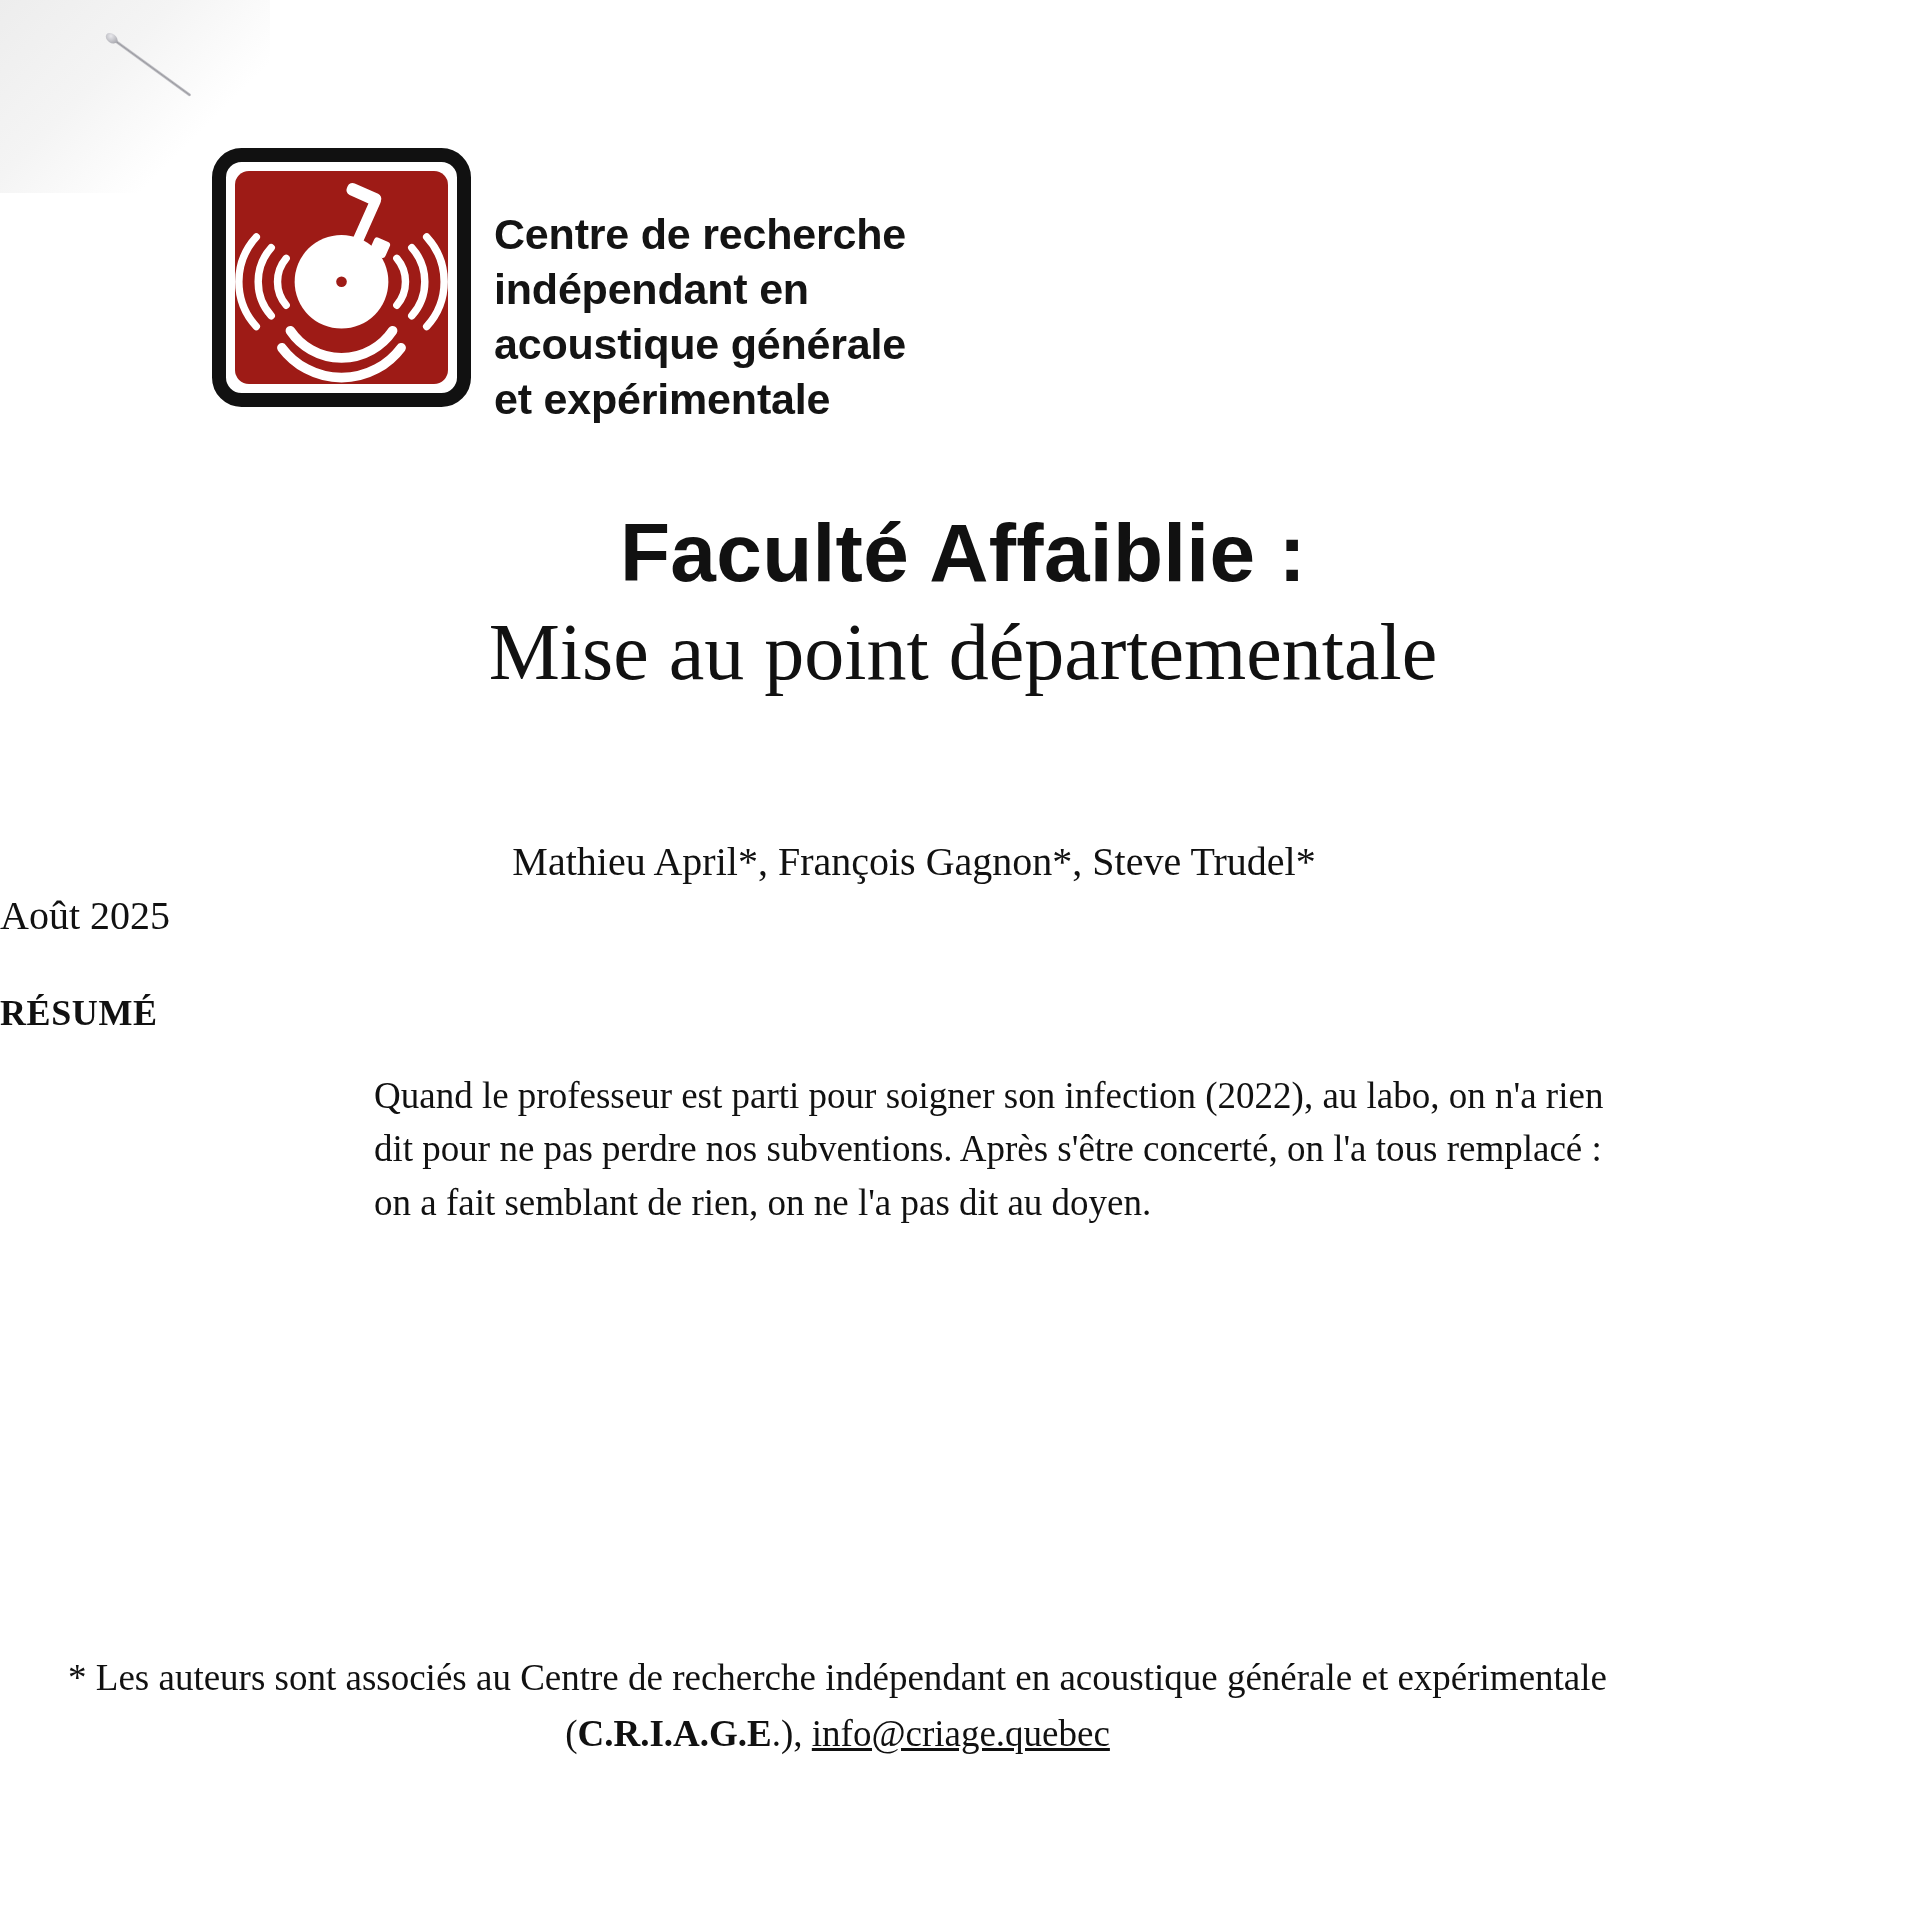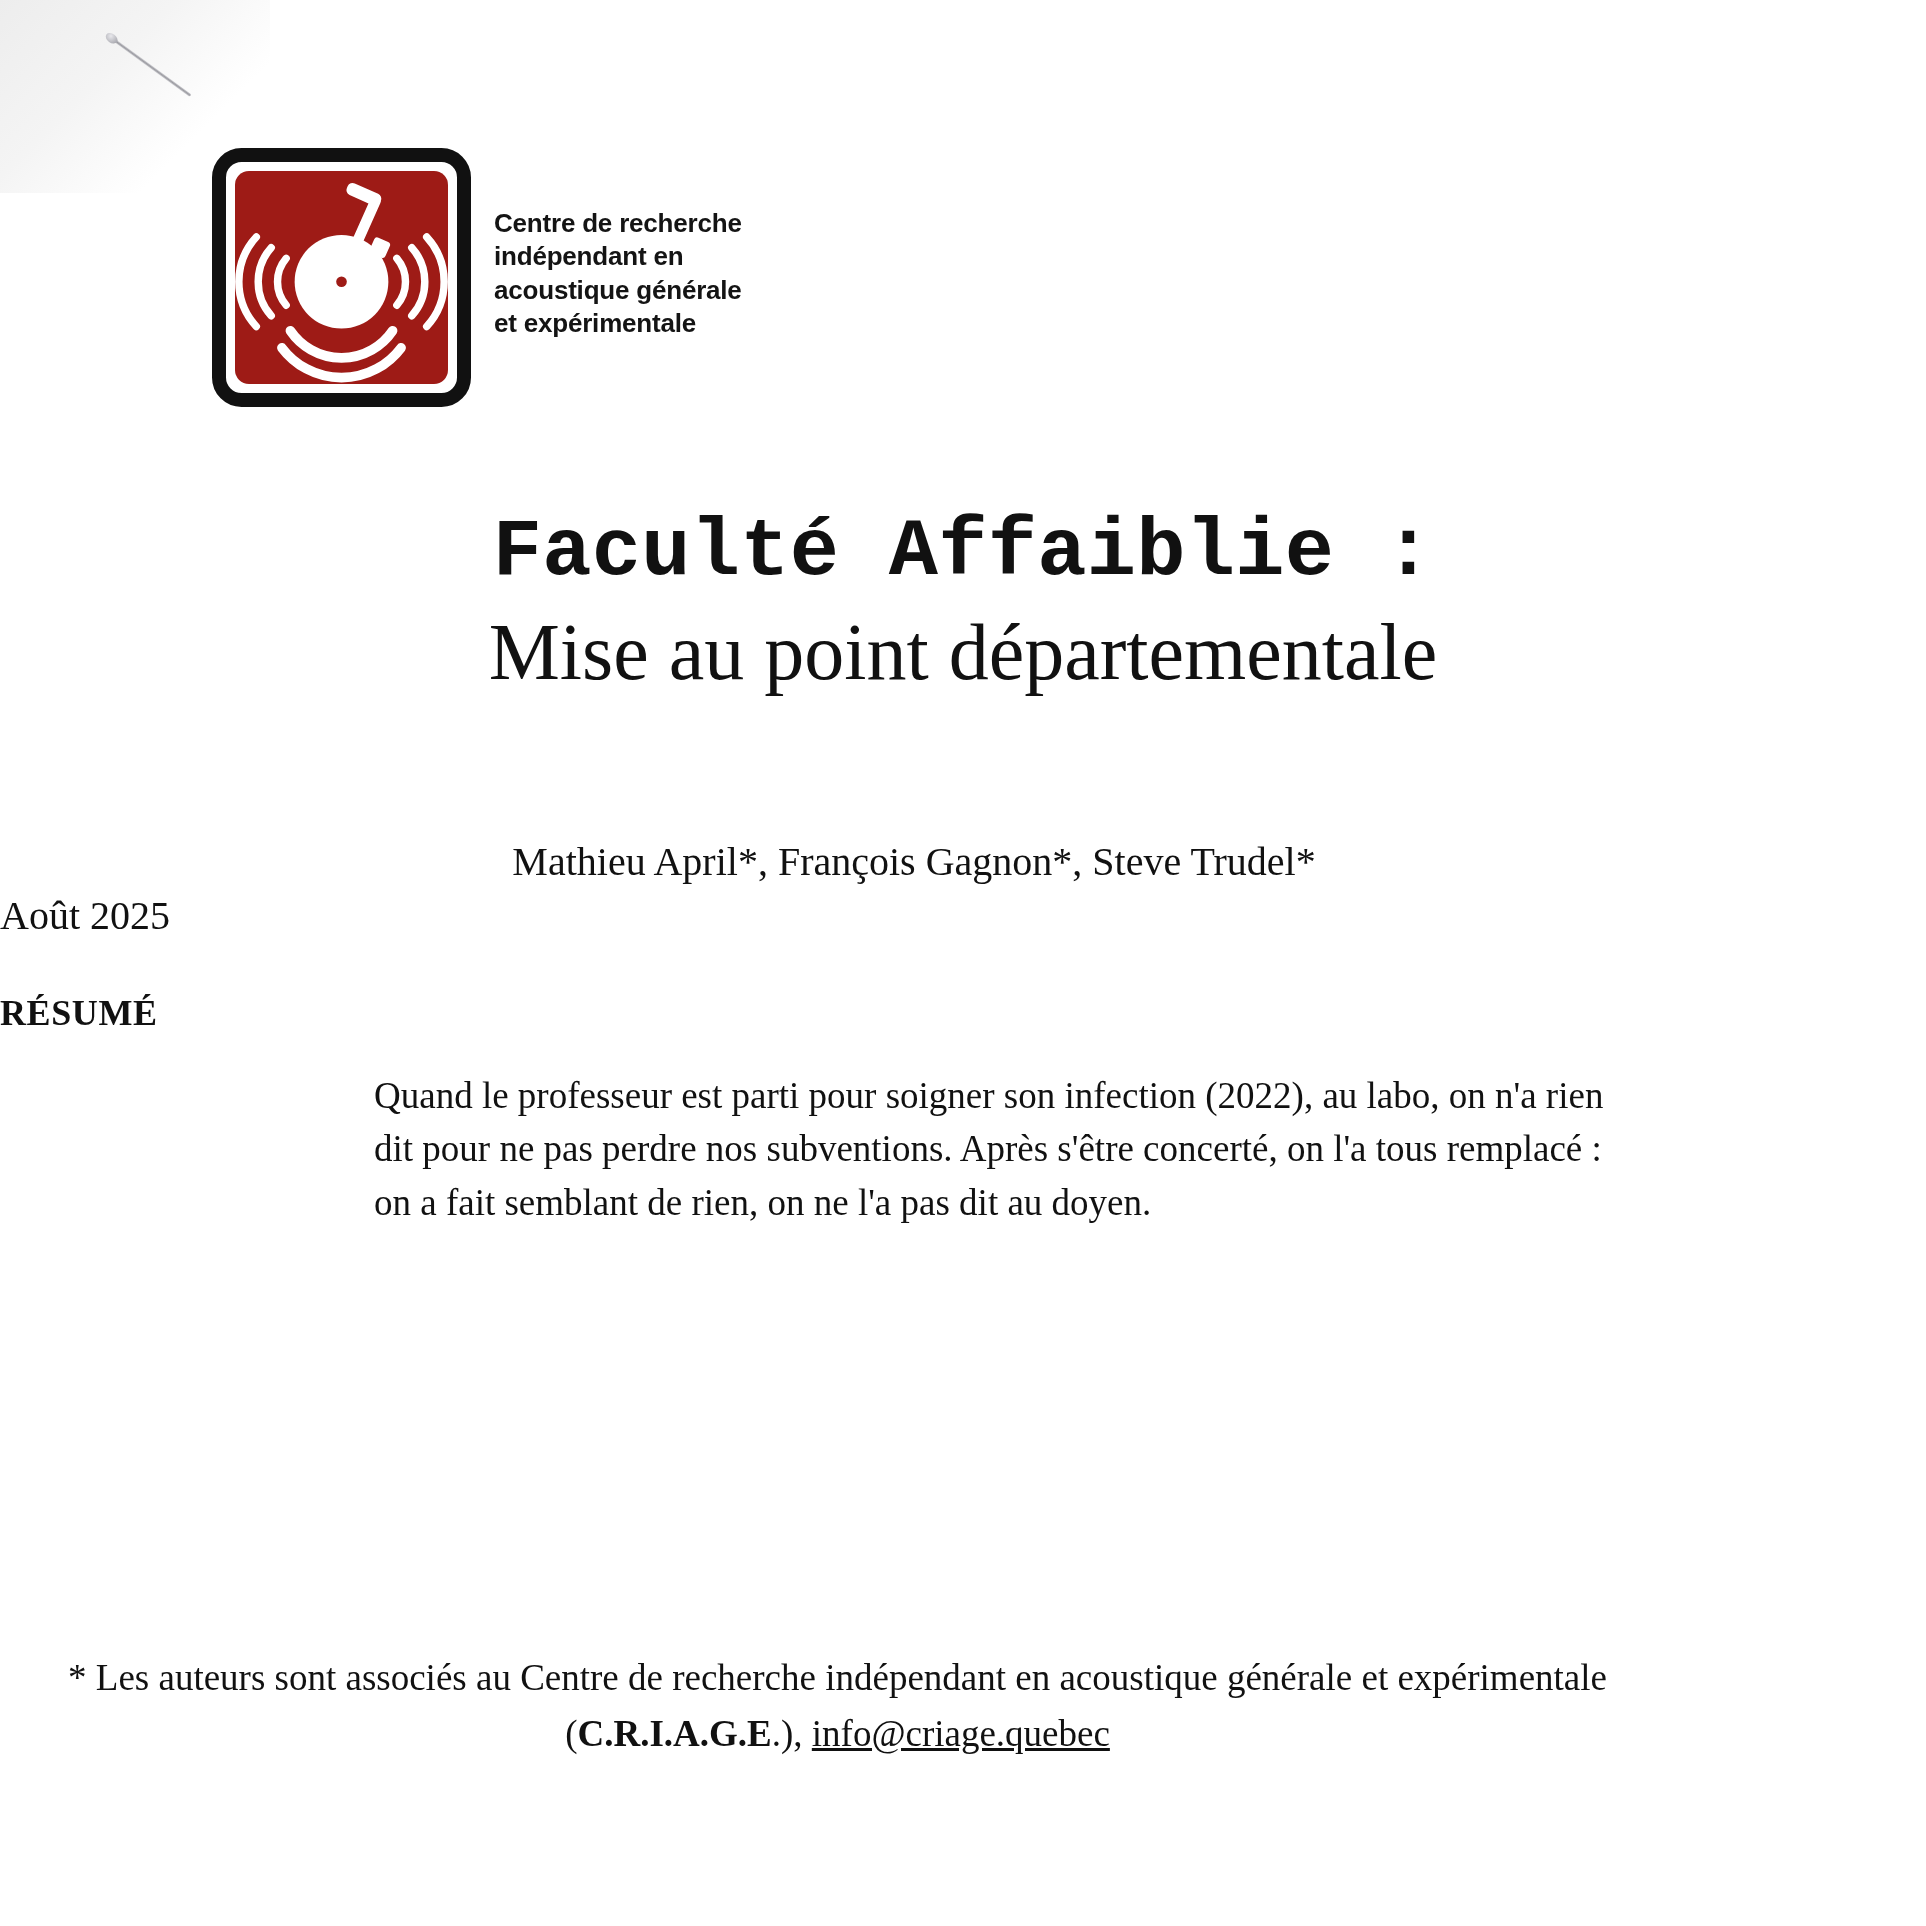--- a/index.html
+++ b/index.html
@@ -78,38 +78,38 @@
     background: #9e1b16;
     border-radius: 14px;
     position: relative;
     overflow: hidden;
   }
   .logo-inner svg { display: block; width: 100%; height: 100%; }
 
   .org-name {
     font-family: "Liberation Sans", sans-serif;
     font-weight: bold;
-    font-size: 26px;
+    font-size: 43px;
     line-height: 1.28;
     color: #141414;
     margin-top: 59px;
     letter-spacing: -0.2px;
     white-space: pre-line;
   }
 
   
   .title-block {
     position: absolute;
     top: 507px;
     left: 0;
     width: 1926px;
     text-align: center;
   }
   .title-line1 {
-    font-family: Liberation Mono, monospace;
+    font-family: Liberation Sans, sans-serif;
     font-weight: bold;
     font-size: 82px;
     line-height: 1.12;
     letter-spacing: 0.3px;
   }
   .title-line2 {
     font-family: "Liberation Serif", serif;
     font-weight: normal;
     font-size: 80px;
     line-height: 1.2;

